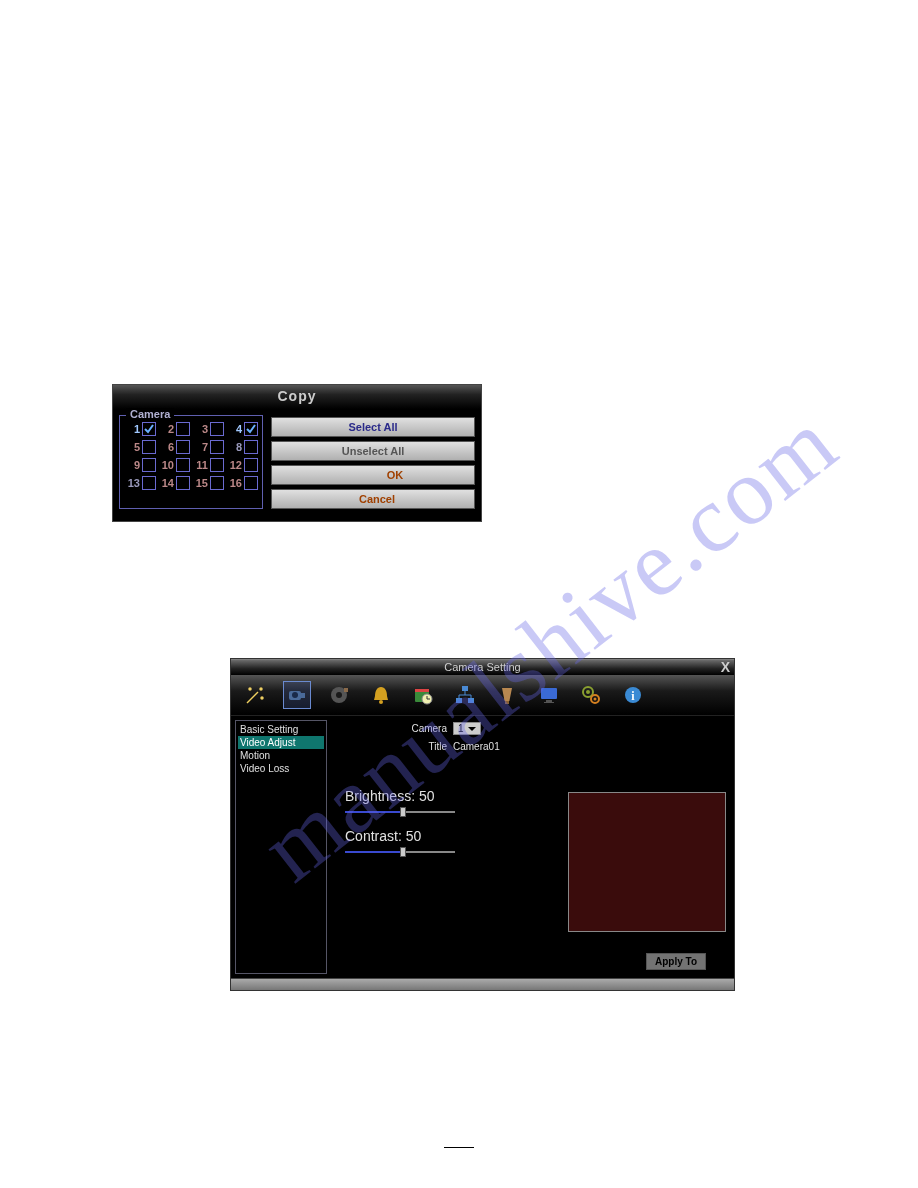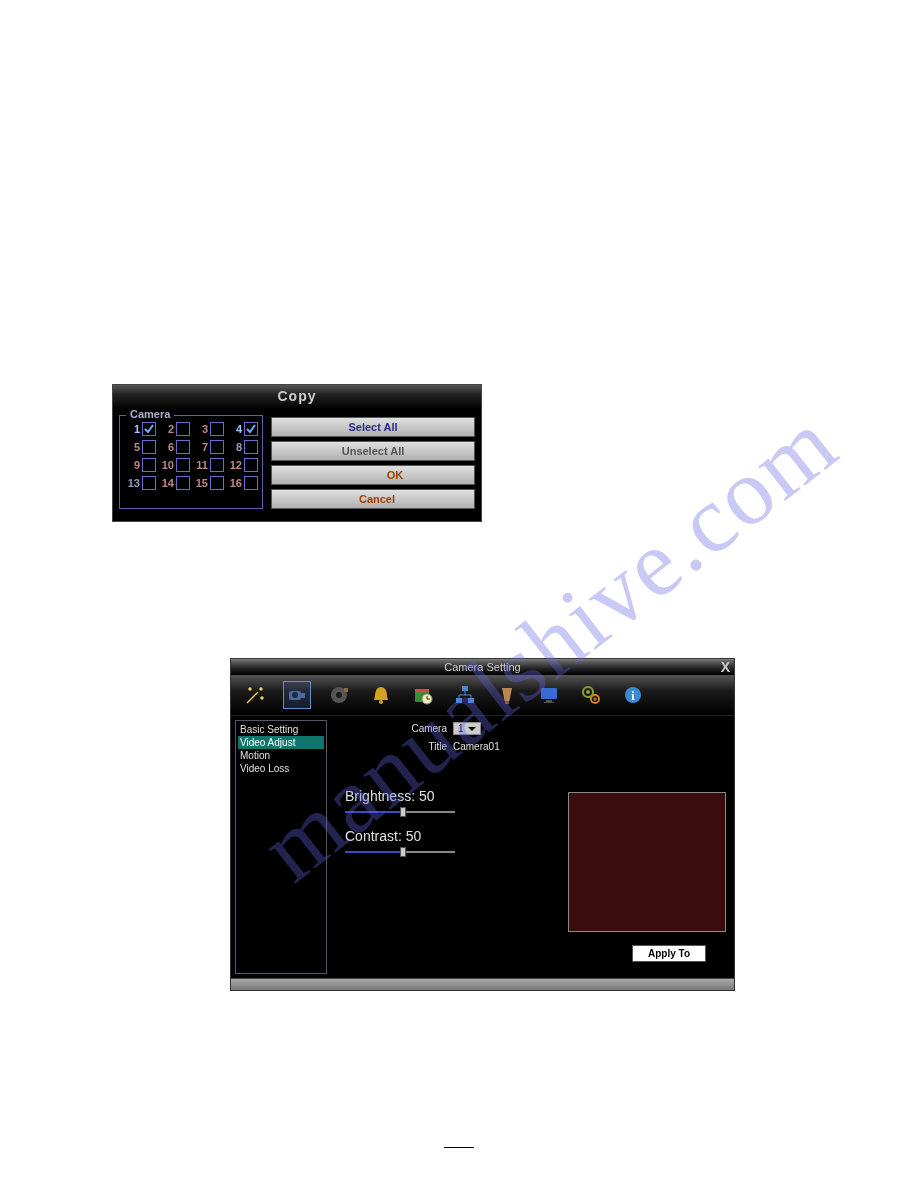--- a/index.html
+++ b/index.html
@@ -272,25 +272,25 @@
     border: 1px solid #888;
   }
   .preview-inner {
     width: 100%;
     height: 100%;
     background: #3a0c0c;
   }
   .apply-btn {
     position: absolute;
     right: 28px;
-    bottom: 16px;
-    background: #ffffff;
+    bottom: 8px;
+    background: #737373;
     border: 1px solid #555;
     font-size: 10px;
-    padding: 2px 15px;
+    padding: 2px 8px;
     font-weight: bold;
     cursor: pointer;
   }
   .cs-status {
     height: 12px;
     background: linear-gradient(to bottom, #aaa, #777);
     border-top: 1px solid #444;
   }
 </style>
 </head>

